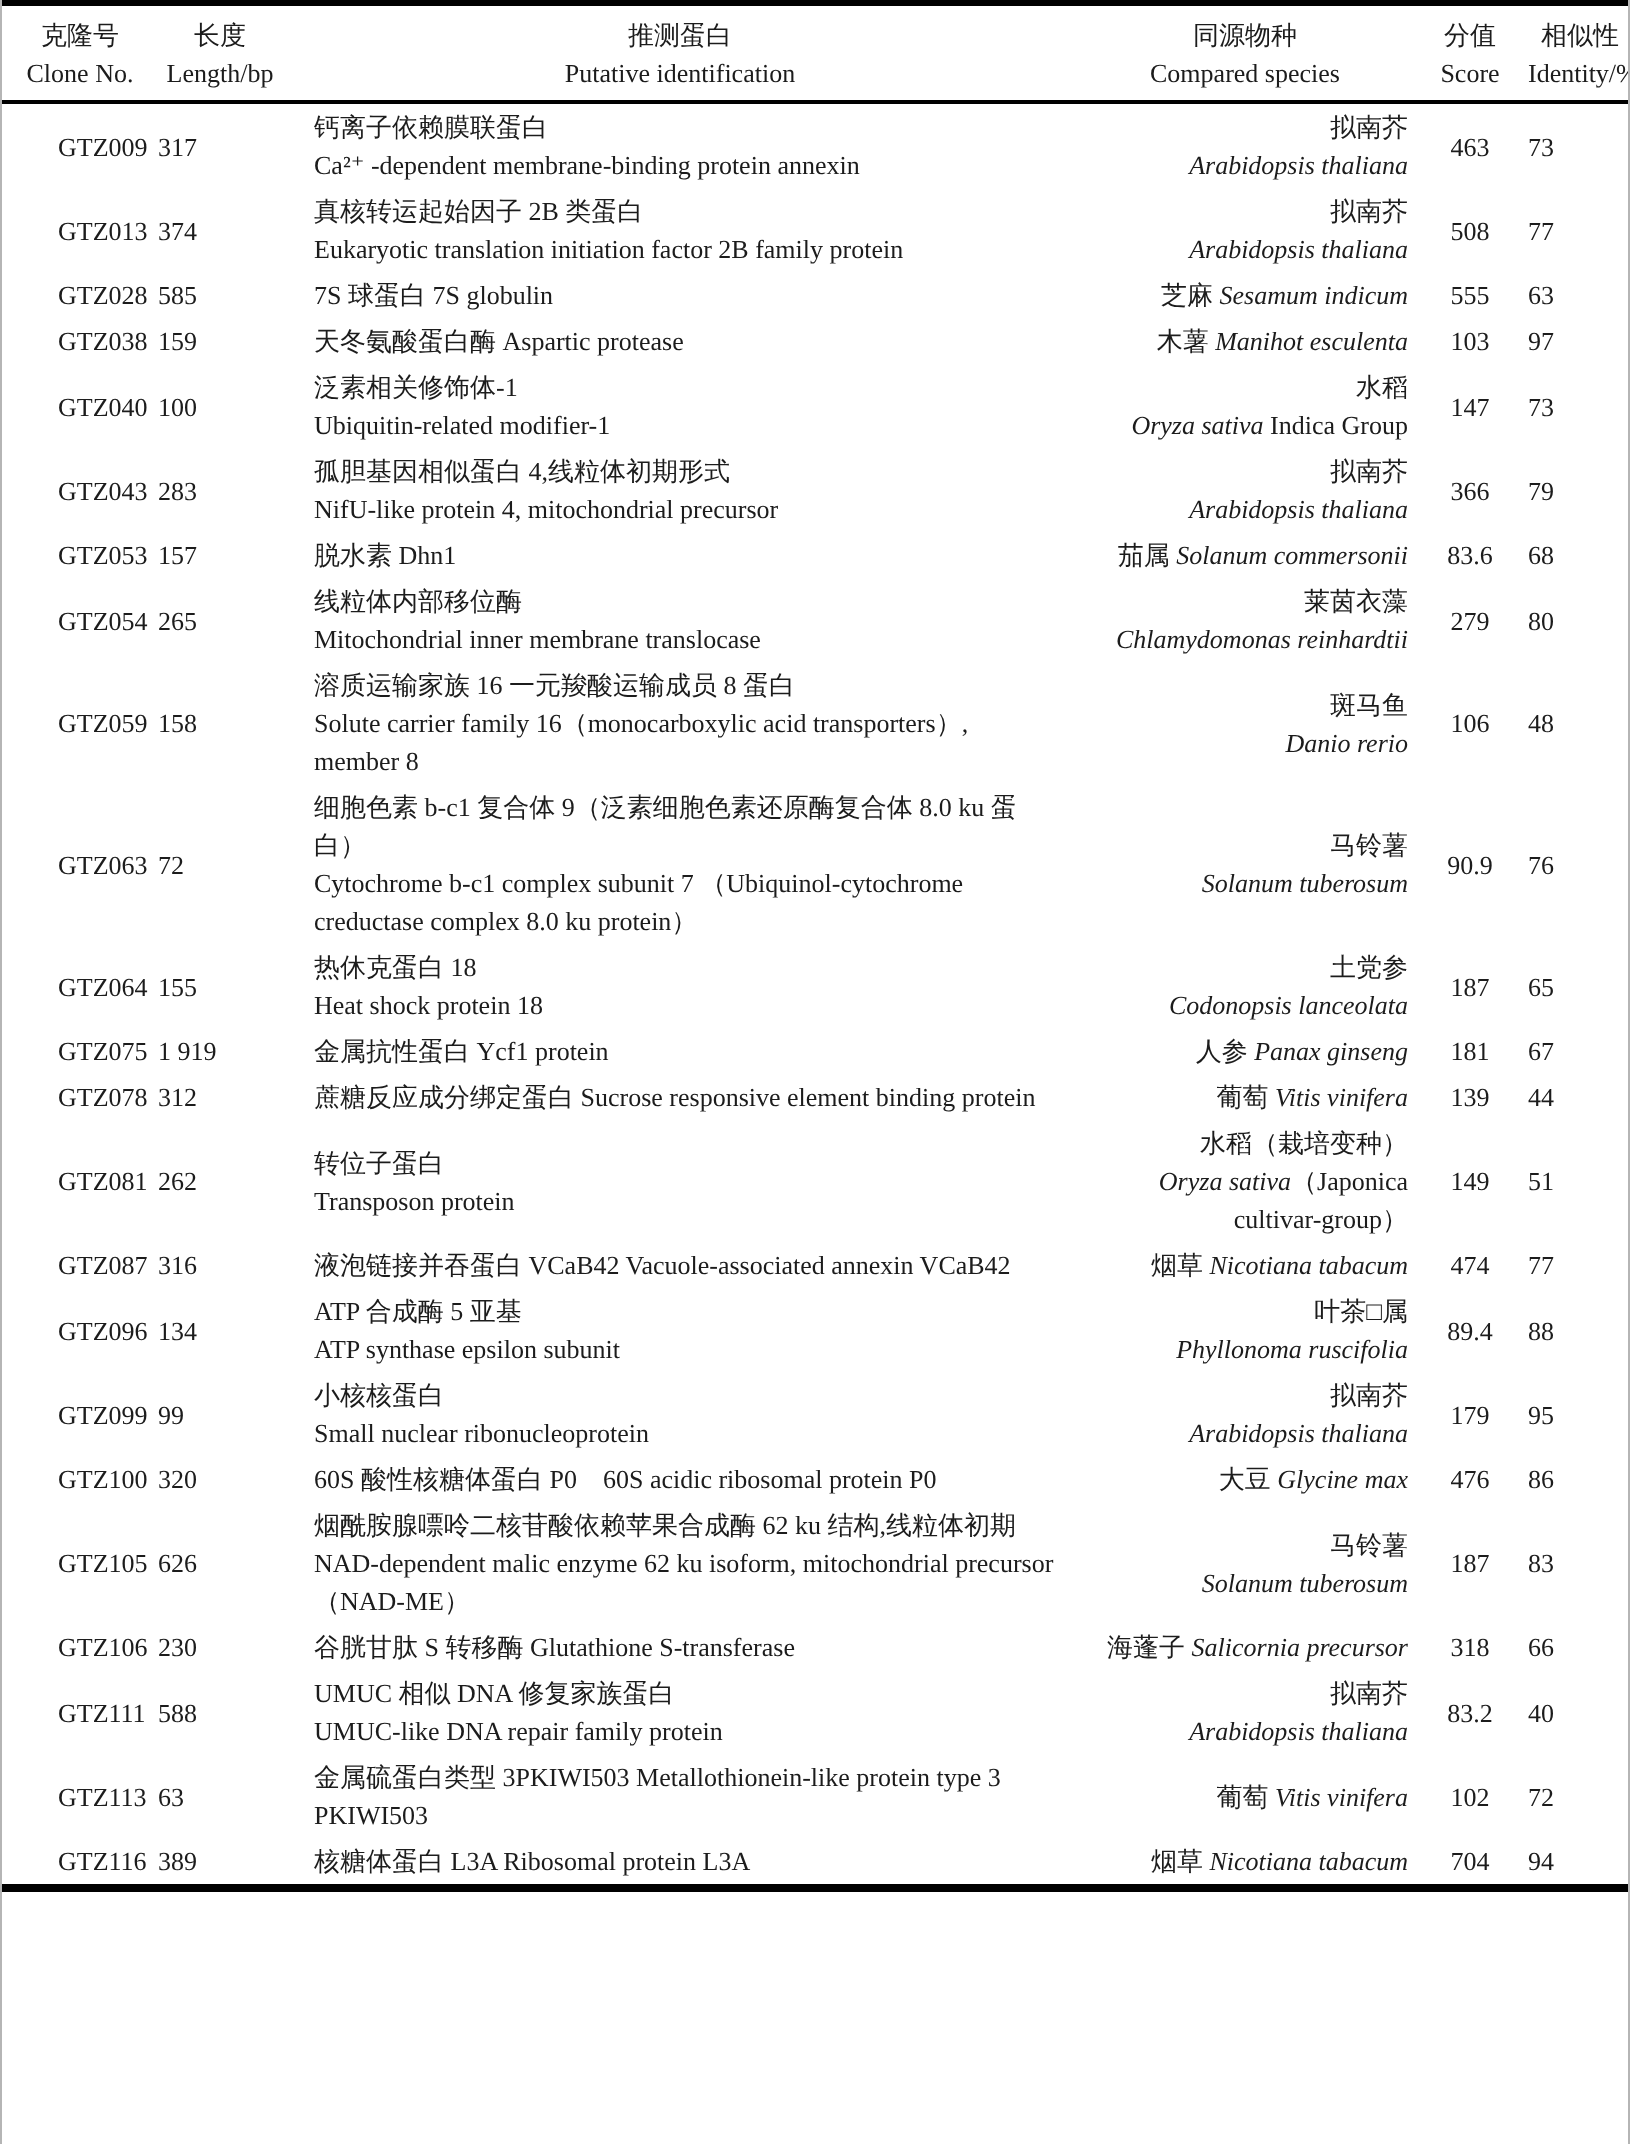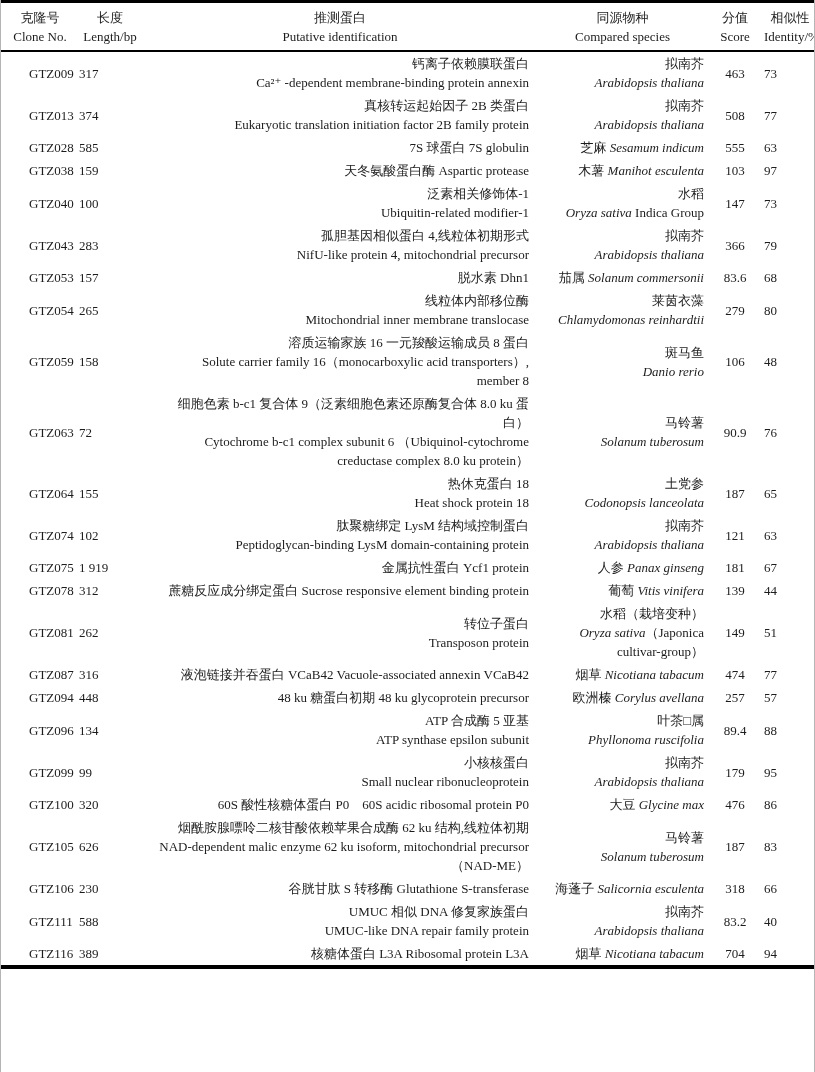--- a/index.html
+++ b/index.html
@@ -24,21 +24,21 @@
     padding:2px 0;
   }
   col.c-clone{width:78px;}
   col.c-length{width:62px;}
   col.c-protein{width:398px;}
   col.c-species{width:167px;}
   col.c-score{width:58px;}
   col.c-identity{width:52px;}
   td.clone{text-align:left;padding-left:28px;}
   td.length{text-align:left;padding-right:14px;}
-  td.protein{text-align:right;padding-left:16px;padding-right:10px;}
+  td.protein{text-align:left;padding-left:16px;padding-right:10px;}
   td.species{text-align:right;padding-left:4px;padding-right:2px;}
   td.score{text-align:center;}
   td.identity{text-align:left;}
   .it{font-style:italic;font-family:Liberation Serif, serif;}
   .hline{display:block;}
 </style>
 </head>
 <body>
 
 <div class="page">
@@ -209,21 +209,21 @@
           </td>
     <td class="score">106</td>
     <td class="identity">48</td>
   </tr>
 
   <tr>
     <td class="clone">GTZ063</td>
     <td class="length">72</td>
     <td class="protein">
             <div>细胞色素 b-c1 复合体 9（泛素细胞色素还原酶复合体 8.0 ku 蛋白）</div>
-            <div>Cytochrome b-c1 complex subunit 6 （Ubiquinol-cytochrome creductase complex 8.0 ku protein）</div>
+            <div>Cytochrome b-c1 complex subunit 7 （Ubiquinol-cytochrome creductase complex 8.0 ku protein）</div>
           </td>
     <td class="species">
             <div><span>马铃薯</span></div>
             <div><span class="it">Solanum tuberosum</span></div>
           </td>
     <td class="score">90.9</td>
     <td class="identity">76</td>
   </tr>
 
   <tr>
@@ -234,34 +234,20 @@
             <div>Heat shock protein 18</div>
           </td>
     <td class="species">
             <div><span>土党参</span></div>
             <div><span class="it">Codonopsis lanceolata</span></div>
           </td>
     <td class="score">187</td>
     <td class="identity">65</td>
   </tr>
 
-  <tr>
-    <td class="clone">GTZ074</td>
-    <td class="length">102</td>
-    <td class="protein">
-            <div>肽聚糖绑定 LysM 结构域控制蛋白</div>
-            <div>Peptidoglycan-binding LysM domain-containing protein</div>
-          </td>
-    <td class="species">
-            <div><span>拟南芥</span></div>
-            <div><span class="it">Arabidopsis thaliana</span></div>
-          </td>
-    <td class="score">121</td>
-    <td class="identity">63</td>
-  </tr>
 
   <tr>
     <td class="clone">GTZ075</td>
     <td class="length">1 919</td>
     <td class="protein">
             <div>金属抗性蛋白 Ycf1 protein</div>
           </td>
     <td class="species">
             <div><span>人参 </span><span class="it">Panax ginseng</span></div>
           </td>
@@ -304,32 +290,20 @@
     <td class="protein">
             <div>液泡链接并吞蛋白 VCaB42 Vacuole-associated annexin VCaB42</div>
           </td>
     <td class="species">
             <div><span>烟草 </span><span class="it">Nicotiana tabacum</span></div>
           </td>
     <td class="score">474</td>
     <td class="identity">77</td>
   </tr>
 
-  <tr>
-    <td class="clone">GTZ094</td>
-    <td class="length">448</td>
-    <td class="protein">
-            <div>48 ku 糖蛋白初期 48 ku glycoprotein precursor</div>
-          </td>
-    <td class="species">
-            <div><span>欧洲榛 </span><span class="it">Corylus avellana</span></div>
-          </td>
-    <td class="score">257</td>
-    <td class="identity">57</td>
-  </tr>
 
   <tr>
     <td class="clone">GTZ096</td>
     <td class="length">134</td>
     <td class="protein">
             <div>ATP 合成酶 5 亚基</div>
             <div>ATP synthase epsilon subunit</div>
           </td>
     <td class="species">
             <div><span>叶茶□属</span></div>
@@ -382,41 +356,53 @@
     <td class="identity">83</td>
   </tr>
 
   <tr>
     <td class="clone">GTZ106</td>
     <td class="length">230</td>
     <td class="protein">
             <div>谷胱甘肽 S 转移酶 Glutathione S-transferase</div>
           </td>
     <td class="species">
-            <div><span>海蓬子 </span><span class="it">Salicornia esculenta</span></div>
+            <div><span>海蓬子 </span><span class="it">Salicornia precursor</span></div>
           </td>
     <td class="score">318</td>
     <td class="identity">66</td>
   </tr>
 
   <tr>
     <td class="clone">GTZ111</td>
     <td class="length">588</td>
     <td class="protein">
             <div>UMUC 相似 DNA 修复家族蛋白</div>
             <div>UMUC-like DNA repair family protein</div>
           </td>
     <td class="species">
             <div><span>拟南芥</span></div>
             <div><span class="it">Arabidopsis thaliana</span></div>
           </td>
     <td class="score">83.2</td>
     <td class="identity">40</td>
   </tr>
 
+  <tr>
+    <td class="clone">GTZ113</td>
+    <td class="length">63</td>
+    <td class="protein">
+            <div>金属硫蛋白类型 3PKIWI503 Metallothionein-like protein type 3 PKIWI503</div>
+          </td>
+    <td class="species">
+            <div><span>葡萄 </span><span class="it">Vitis vinifera</span></div>
+          </td>
+    <td class="score">102</td>
+    <td class="identity">72</td>
+  </tr>
 
   <tr>
     <td class="clone">GTZ116</td>
     <td class="length">389</td>
     <td class="protein">
             <div>核糖体蛋白 L3A Ribosomal protein L3A</div>
           </td>
     <td class="species">
             <div><span>烟草 </span><span class="it">Nicotiana tabacum</span></div>
           </td>

